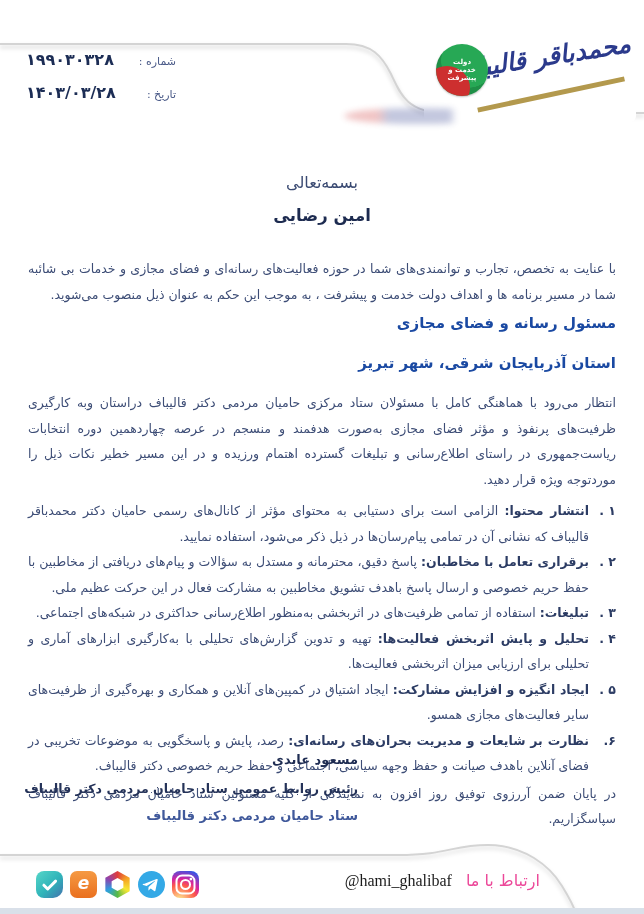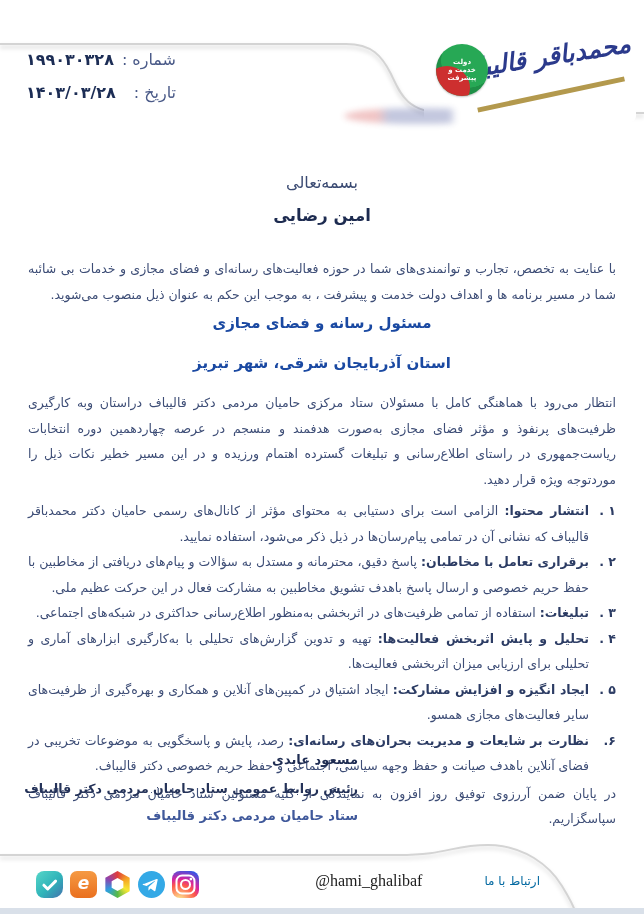--- a/index.html
+++ b/index.html
@@ -3,42 +3,42 @@
 <meta charset="utf-8">
 <style>
   html,body{margin:0;padding:0;background:#eef0f2;}
   .page{position:relative;width:644px;height:914px;background:#ffffff;overflow:hidden;
         font-family:"DejaVu Sans",sans-serif;direction:rtl;}
   
   .swoosh-top{position:absolute;top:0;left:0;pointer-events:none;}
   .swoosh-bottom{position:absolute;left:0;bottom:0;pointer-events:none;}
   .meta{position:absolute;left:26px;top:50px;width:150px;direction:rtl;}
   .meta-row{display:flex;justify-content:space-between;align-items:baseline;margin-bottom:14px;}
-  .meta-label{font-size:16px;color:#4a5a88;}
+  .meta-label{font-size:11px;color:#4a5a88;}
   .meta-value{font-size:16px;font-weight:bold;color:#1c2d55;letter-spacing:.5px;}
   .logo{position:absolute;right:8px;top:4px;width:212px;height:118px;background:#fff;border-radius:6px;}
   .logo-svg{position:absolute;right:0;top:0;}
   .emblem{position:absolute;right:148px;top:40px;width:52px;height:52px;border-radius:50%;
           background:radial-gradient(circle at 62% 32%,#27a855 0 56%,#1f8f47 57% 100%);
           overflow:hidden;box-shadow:0 1px 2px rgba(0,0,0,.25);}
   .emblem::after{content:"";position:absolute;left:-12px;bottom:-14px;width:46px;height:44px;
           border-radius:50%;background:#cd2f2f;}
   .emblem-text{position:absolute;inset:0;z-index:2;display:flex;flex-direction:column;
           justify-content:center;align-items:center;color:#fff;font-size:7px;font-weight:bold;
           line-height:8px;text-align:center;}
   .logo-reflection{position:absolute;right:150px;top:108px;width:150px;height:16px;opacity:.28;
           filter:blur(3px);background:linear-gradient(90deg,#cd2f2f 0 22%,#2b3a8c 30% 70%,transparent 75%);
           border-radius:50%;}
   
   .letter{position:absolute;left:28px;right:28px;top:138px;color:#3d4d76;font-size:12.5px;
           line-height:25.5px;text-align:justify;}
   .besmele{text-align:center;font-size:16px;color:#3a4a72;margin-bottom:7px;margin-top:32px;}
   .recipient{text-align:center;font-size:16.5px;font-weight:bold;color:#1d2b50;margin:0 0 28px 0;}
   .intro{margin:0 0 1px 0;}
-  .blue-title{text-align:center;color:#1a49a2;font-size:15px;font-weight:bold;margin:4px 0 14px 0;}
+  .blue-title{text-align:right;color:#1a49a2;font-size:15px;font-weight:bold;margin:4px 0 14px 0;}
   .expect{margin:12px 0 6px 0;}
   ol.duties{list-style:none;margin:0;padding:0;}
   ol.duties li{position:relative;padding-right:27px;}
   .li-num{position:absolute;right:0;top:0;font-weight:bold;color:#2c3c64;}
   ol.duties b{color:#2c3c64;}
   .closing{margin:2px 0 0 0;}
   .signature{position:absolute;left:18px;top:752px;width:340px;text-align:right;}
   .sig-name{font-size:13px;font-weight:bold;color:#1e2c52;}
   .sig-role{font-size:12.5px;font-weight:bold;color:#253359;margin-top:14px;}
   .sig-org{font-size:13px;font-weight:bold;color:#40599b;margin-top:12px;}
@@ -49,21 +49,21 @@
   .icon-bale{background:linear-gradient(135deg,#56d6c8 0%,#2fb3b9 55%,#4f54a8 120%);border-radius:8px 8px 10px 8px;}
   .icon-eitaa{background:linear-gradient(180deg,#f59a43 0%,#ea701f 100%);}
   .icon-soroush{background:conic-gradient(#e03c3c,#f5a623,#f7e733,#58b947,#2d9fe0,#8e44ad,#e03c3c);
           clip-path:polygon(50% 0,95% 25%,95% 75%,50% 100%,5% 75%,5% 25%);border-radius:0;}
   .icon-soroush::after{content:"";position:absolute;width:13px;height:13px;background:#fff;
           clip-path:polygon(50% 0,95% 25%,95% 75%,50% 100%,5% 75%,5% 25%);}
   .icon-telegram{background:#34a9e6;border-radius:50%;}
   .icon-instagram{background:radial-gradient(circle at 28% 110%,#fdf497 0%,#fd5949 45%,#d6249f 62%,#285aeb 92%);border-radius:8px;}
   .eitaa-e{color:#fff;font-weight:bold;font-size:17px;font-style:italic;line-height:1;transform:translateY(-1px);}
   .contact{position:absolute;right:104px;bottom:24px;display:flex;align-items:center;gap:14px;direction:rtl;}
-  .contact-label{font-size:12px;color:#0369a1;margin-left:48px;}
+  .contact-label{font-size:16px;color:#ec4899;}
   .contact-handle{font-family:"Liberation Serif","DejaVu Serif",serif;font-size:16px;color:#1b1b1b;direction:ltr;}
   .bottom-band{position:absolute;left:0;bottom:0;width:644px;height:6px;background:#d9e0e9;}
 </style>
 </head>
 <body>
 
 <div class="page">
 
   <svg class="swoosh-top" width="644" height="132" viewBox="0 0 644 132">
     <path d="M0 44 L346 44 C372 44 382 56 391 74 C400 93 406 112 444 113 L644 113" fill="none" stroke="#d4d4d4" stroke-width="2" style="filter:drop-shadow(0 3px 2px rgba(0,0,0,0.18));"></path>

